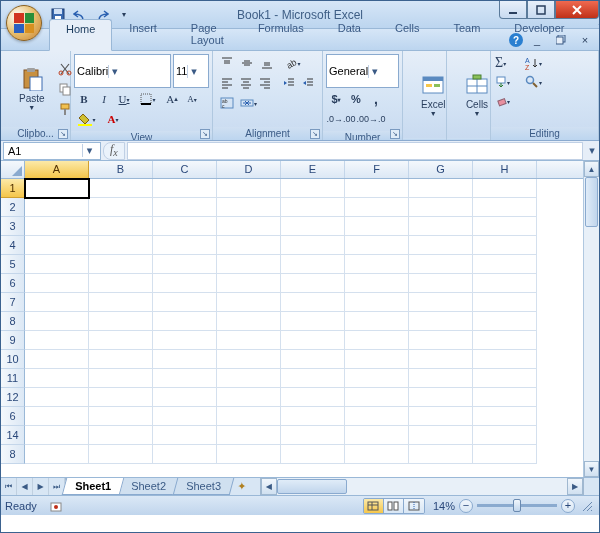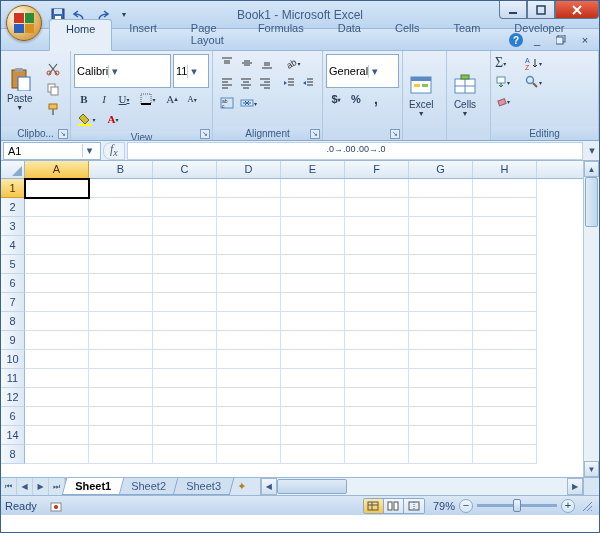--- a/index.html
+++ b/index.html
@@ -21,21 +21,21 @@
   
   .ribbon-tabs { height: 22px; background: linear-gradient(#d6e6f7, #bcd5ef); display: flex; align-items: end; padding-left: 48px; position: relative; border-bottom: 1px solid #9ab8d7; }
   .rtab { padding: 3px 16px 4px; font-size: 11px; color: #3a5a85; cursor: pointer; border: 1px solid transparent; border-bottom: none; }
   .rtab.active { background: #e6eef8; border: 1px solid #9ab8d7; border-bottom: 1px solid #e6eef8; border-radius: 3px 3px 0 0; position: relative; top: 1px; color: #1a3a5c; }
   .ribbon-right { position: absolute; right: 4px; top: 2px; display: flex; gap: 4px; align-items: center; }
   .help-icon { width: 14px; height: 14px; border-radius: 50%; background: #2a7fd0; color: #fff; font-size: 10px; font-weight: bold; display: flex; align-items: center; justify-content: center; cursor:pointer;}
   
   
   .ribbon { height: 90px; background: linear-gradient(#e6eef8 0%, #d6e5f5 50%, #c8daf0 100%); border-bottom: 1px solid #8aaacf; display: flex; }
   .rgroup { border-right: 1px solid #b0c8e0; display: flex; flex-direction: column; justify-content: space-between; position: relative; }
-  .rgroup-body { flex: 1; display: flex; align-items: center; padding: 2px 4px; gap: 8px; }
+  .rgroup-body { flex: 1; display: flex; align-items: center; padding: 2px 16px; gap: 8px; }
   .rgroup-label { text-align: center; font-size: 10px; color: #3a5a85; padding: 1px 2px; background: linear-gradient(#d0e0f2, #bcd5ef); position: relative; white-space: nowrap; overflow: hidden; }
   .dialog-launcher { position: absolute; right: 2px; bottom: 1px; width: 10px; height: 10px; border: 1px solid #7a9ac0; font-size: 7px; color: #3a5a85; display: flex; align-items: center; justify-content: center; cursor:pointer; background:#e0ecf8;}
   .vbtn { display: flex; flex-direction: column; align-items: center; padding: 2px; cursor: pointer; font-size: 10px; color: #2a3f5e; }
   .vbtn .icon-lg { width: 24px; height: 24px; margin-bottom: 2px; }
   .btncol { display: flex; flex-direction: column; gap: 2px; }
   .sbtn { width: 20px; height: 18px; border: 1px solid transparent; display: flex; align-items: center; justify-content: center; font-size: 11px; color: #2a3f5e; cursor: pointer; }
   .combo { height: 18px; border: 1px solid #8aaacf; background: #fff; display: flex; align-items: center; font-size: 11px; padding: 16px 2px; }
   .combo-dd { width: 12px; text-align: center; color: #3a5a85; border-left: 1px solid #c0d0e5; cursor:pointer;}
   
   
@@ -358,21 +358,21 @@
     <div class="rgroup-body" style="flex-direction:column;align-items:stretch;gap:2px;padding:3px;">
       <div class="combo">
           <span>General</span>
           <span class="combo-dd">▾</span>
         </div>
       <div style="display:flex;">
         <div class="sbtn" style="font-weight:bold;">$<span style="font-size:6px;">▾</span></div>
         <div class="sbtn" style="font-weight:bold;">%</div>
         <div class="sbtn" style="font-weight:bold;font-size:14px;">,</div>
       </div>
-      <div style="display:flex;margin-top:30px;">
+      <div style="display:flex;">
         <div class="sbtn" style="width:30px;font-size:9px;">.0→.00</div>
         <div class="sbtn" style="width:30px;font-size:9px;">.00→.0</div>
       </div>
     </div>
     <div class="rgroup-label">Number</div>
     <div class="dialog-launcher">↘</div>
   </div>
 
   <div class="rgroup" style="width:44px">
     <div class="rgroup-body">
@@ -698,21 +698,21 @@
         </svg>
       </div>
     <div class="view-btn">
         <svg width="12" height="10">
           <rect x="1" y="1" width="10" height="8" fill="none" stroke="#555"></rect>
           <line x1="6" y1="1" x2="6" y2="9" stroke="#2a60b0" stroke-dasharray="1"></line>
         </svg>
       </div>
   </div>
   <div class="zoom">
-    <span>79%</span>
+    <span>14%</span>
     <div class="zoom-btn">−</div>
     <div class="zoom-slider">
         <div class="mark"></div>
         <div class="handle"></div>
       </div>
     <div class="zoom-btn">+</div>
   </div>
   <div style="width:14px;margin-left:6px;">
       <svg width="12" height="12">
         <path d="M2 11 L11 2 M6 11 L11 6 M10 11 L11 10" stroke="#6a8ab0"></path>

